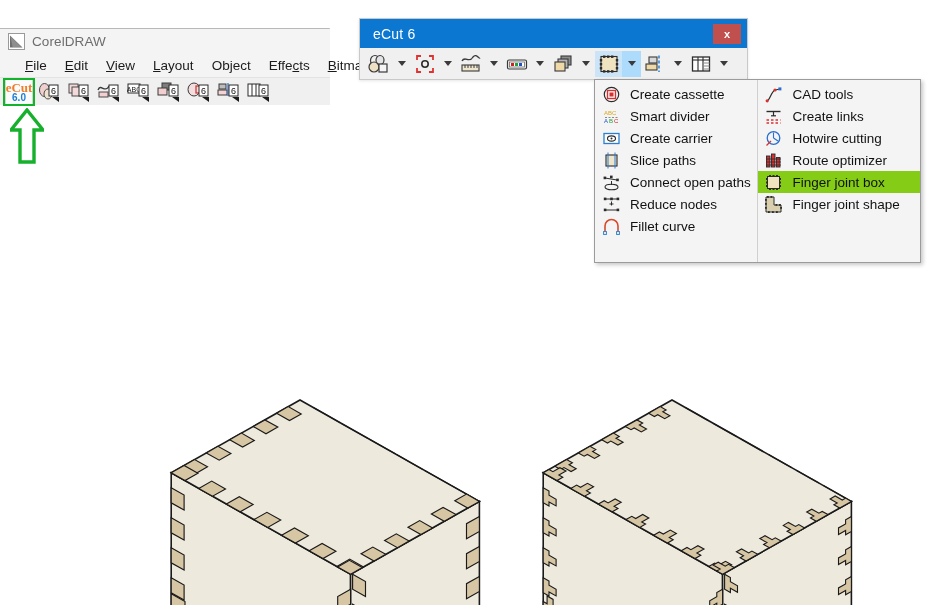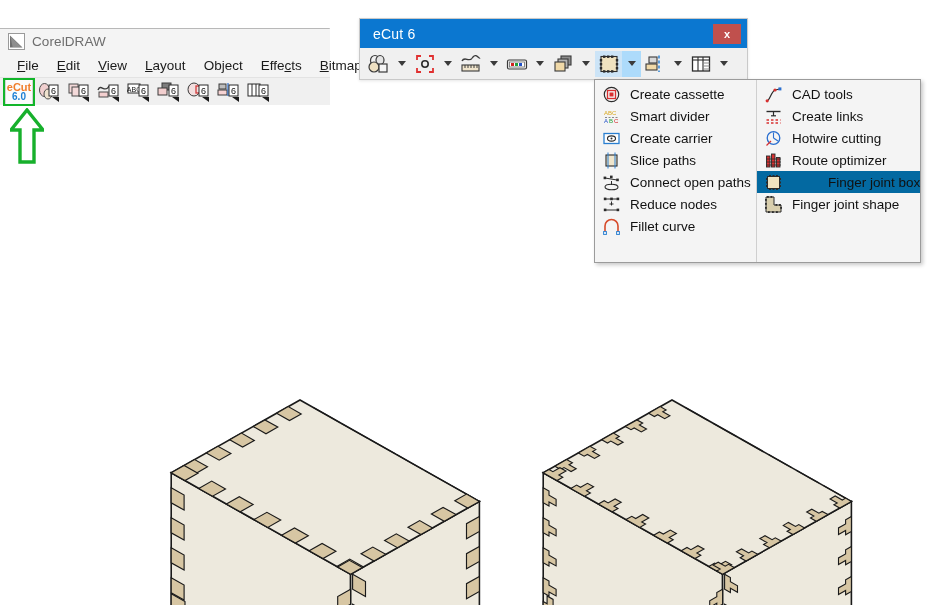--- a/index.html
+++ b/index.html
@@ -27,21 +27,21 @@
   .corel-logo{
     width:17px;height:17px;margin-left:8px;margin-right:7px;flex:0 0 auto;position:relative;
   }
   .corel-logo svg{display:block;}
   #corel-title-text{
     font-size:13.5px;color:#6d6d6d;letter-spacing:.1px;
     font-family:"Liberation Sans", sans-serif;
   }
   #corel-menubar{
     position:absolute;left:0;top:25px;width:330px;height:23px;
-    background:#f4f4f4;display:flex;align-items:center;padding-left:8px;box-sizing:border-box;
+    background:#f4f4f4;display:flex;align-items:center;padding-left:16px;box-sizing:border-box;
   }
   .menu-item{
     font-size:13.5px;color:#1b1b1b;padding:2px 9px;cursor:default;
     font-family:"Liberation Sans", sans-serif;white-space:nowrap;
   }
   .menu-item u{text-decoration:underline;}
   #corel-toolbar{
     position:absolute;left:0;top:48px;width:330px;height:28px;
     background:#f0f0f0;display:flex;align-items:center;padding-left:4px;box-sizing:border-box;
     border-top:1px solid #e3e3e3;
@@ -50,21 +50,21 @@
     width:30px;height:26px;display:flex;align-items:center;justify-content:center;
     position:relative;flex:0 0 auto;
   }
   .tb-btn.sel{
     outline:2px solid #12b52a;outline-offset:-1px;
   }
   .ecut-logo-btn{
     width:26px;height:24px;background:#fbfbfb;border:1px solid #d4d4d4;
     display:flex;flex-direction:column;align-items:center;justify-content:center;line-height:1;
   }
-  .ecut-logo-btn .l1{font-size:11px;color:#f07d2a;font-weight:bold;font-family:Liberation Sans, sans-serif;}
+  .ecut-logo-btn .l1{font-size:13px;color:#f07d2a;font-weight:bold;font-family:Liberation Serif, serif;}
   .ecut-logo-btn .l2{font-size:10px;color:#1c7fd4;font-weight:bold;font-family:"Liberation Sans",sans-serif;margin-top:-1px;}
 
   
   #green-arrow{position:absolute;left:10px;top:108px;width:34px;height:56px;}
 
   
   #ecut-window{
     position:absolute;left:359px;top:18px;width:389px;height:62px;
     background:#a3a3a3;
     border:1px solid #c9c9c9;
@@ -100,21 +100,21 @@
     position:absolute;left:594px;top:79px;width:327px;height:184px;
     background:#f4f4f4;border:1px solid #9b9b9b;box-sizing:border-box;
     box-shadow:2px 2px 4px rgba(0,0,0,.22);
     display:flex;
   }
   .menu-col{width:163px;box-sizing:border-box;padding-top:3px;}
   .menu-col.left{border-right:1px solid #cfcfcf;}
   .mrow{
     height:22px;display:flex;align-items:center;padding-left:6px;box-sizing:border-box;cursor:default;
   }
-  .mrow.hl{background:#0369a1;gap:36px;}
+  .mrow.hl{background:#84cc16;}
   .micon{width:20px;height:18px;flex:0 0 auto;display:flex;align-items:center;justify-content:center;margin-right:9px;}
   .mlabel{font-size:13.5px;color:#111;font-family:"Liberation Sans",sans-serif;white-space:nowrap;}
 
   
   #boxes{position:absolute;left:0;top:270px;width:931px;height:335px;}
 </style>
 </head>
 <body>
 
 <div class="stage">

